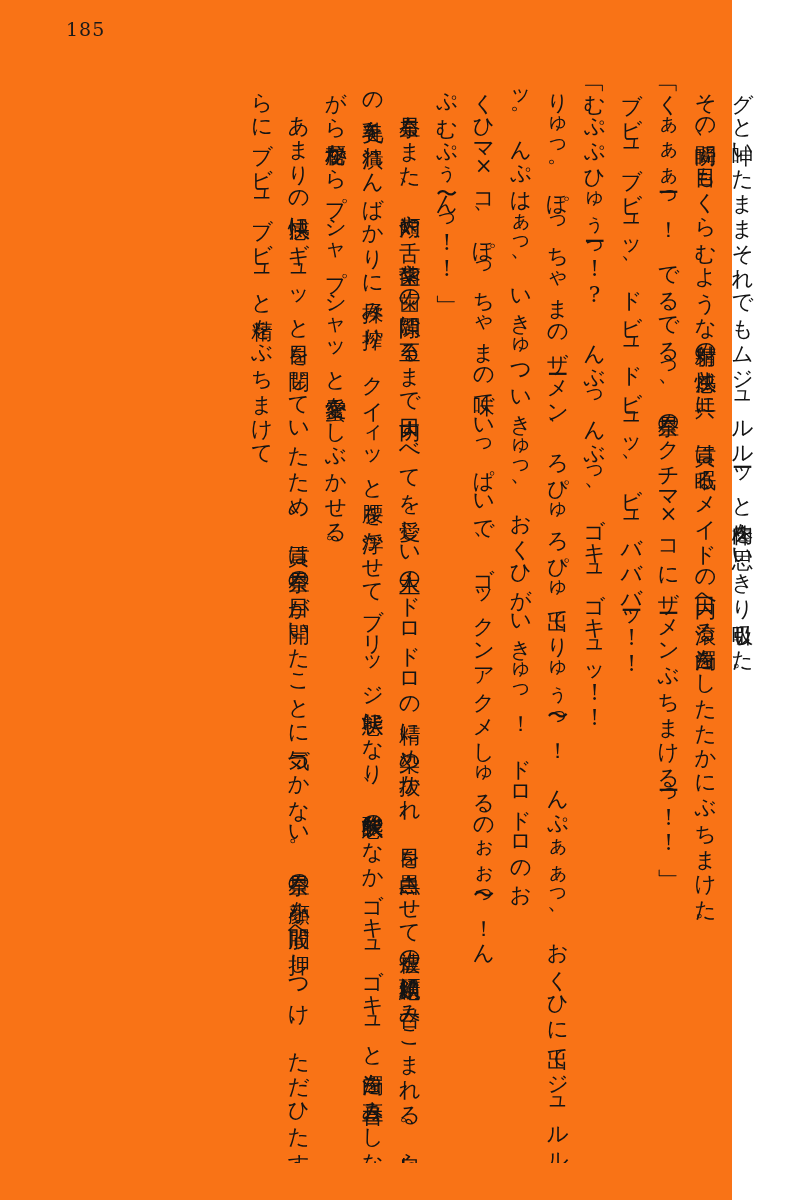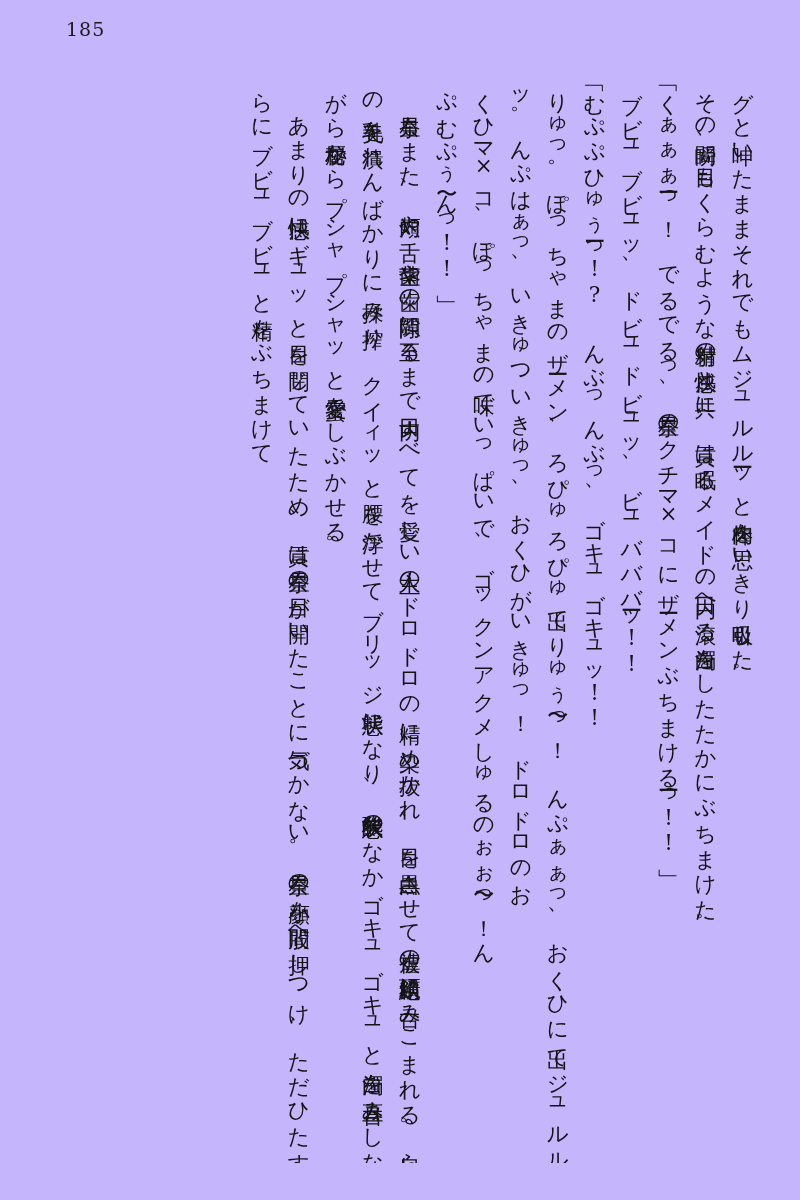--- a/index.html
+++ b/index.html
@@ -10,23 +10,23 @@
   body {
     width: 800px;
     height: 1200px;
     overflow: hidden;
     font-family: "DejaVu Serif", "Liberation Serif", serif;
     color: #111111;
   }
 
   .page {
     position: relative;
-    width: 800px;
+    width: 732px;
     height: 1200px;
-    background: #c4b5fd;
+    background: #f97316;
     box-sizing: border-box;
   }
 
   .page-number {
     position: absolute;
     top: 18px;
     left: 66px;
     font-size: 19px;
     letter-spacing: 1px;
     color: #1a1a1a;

